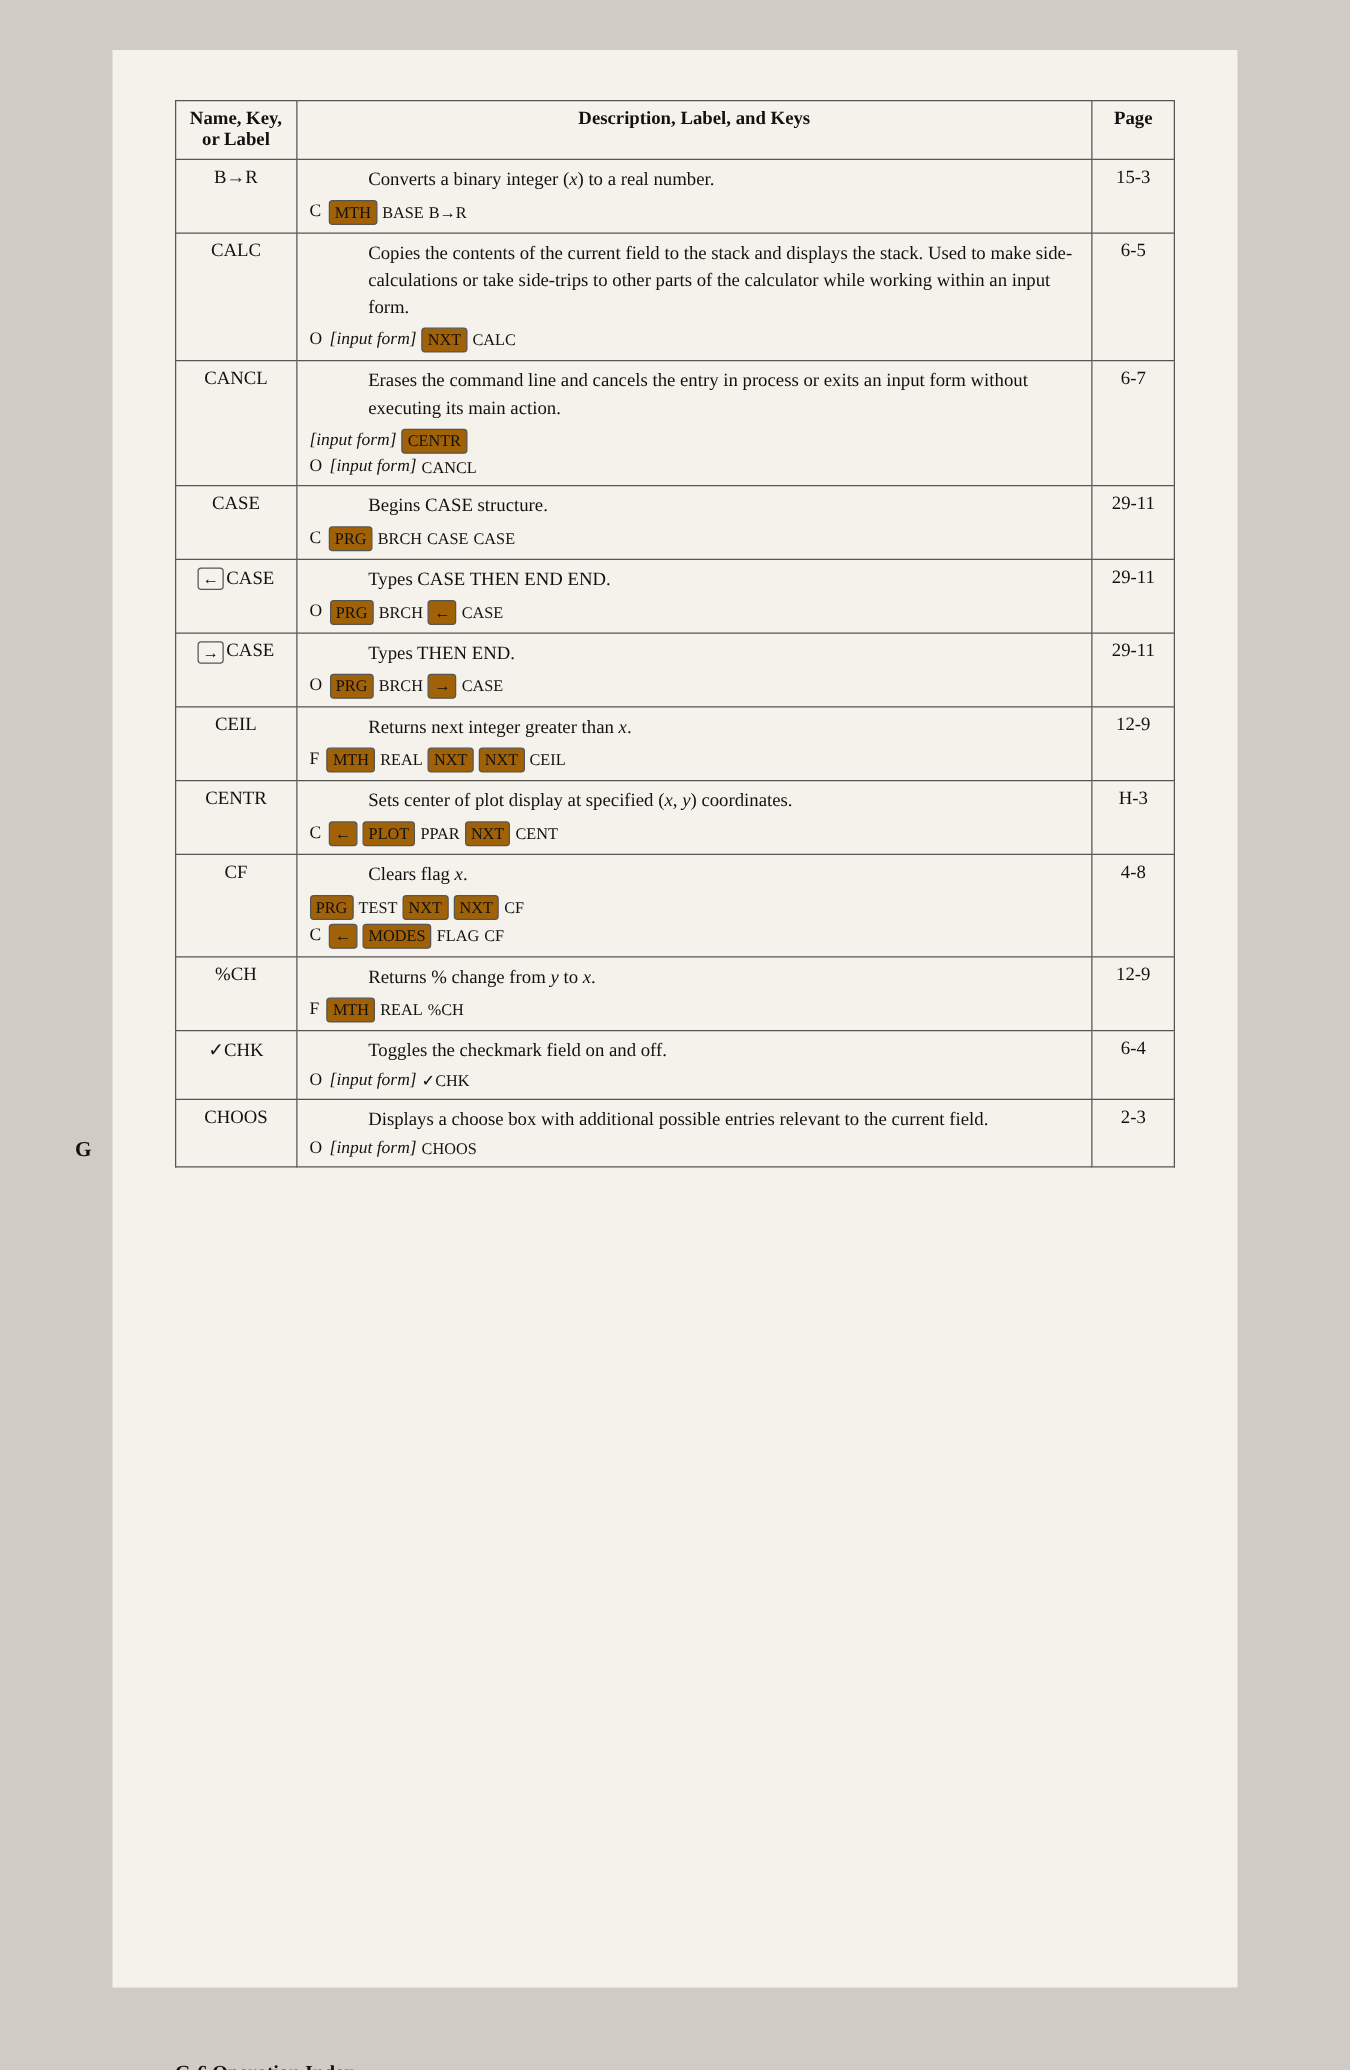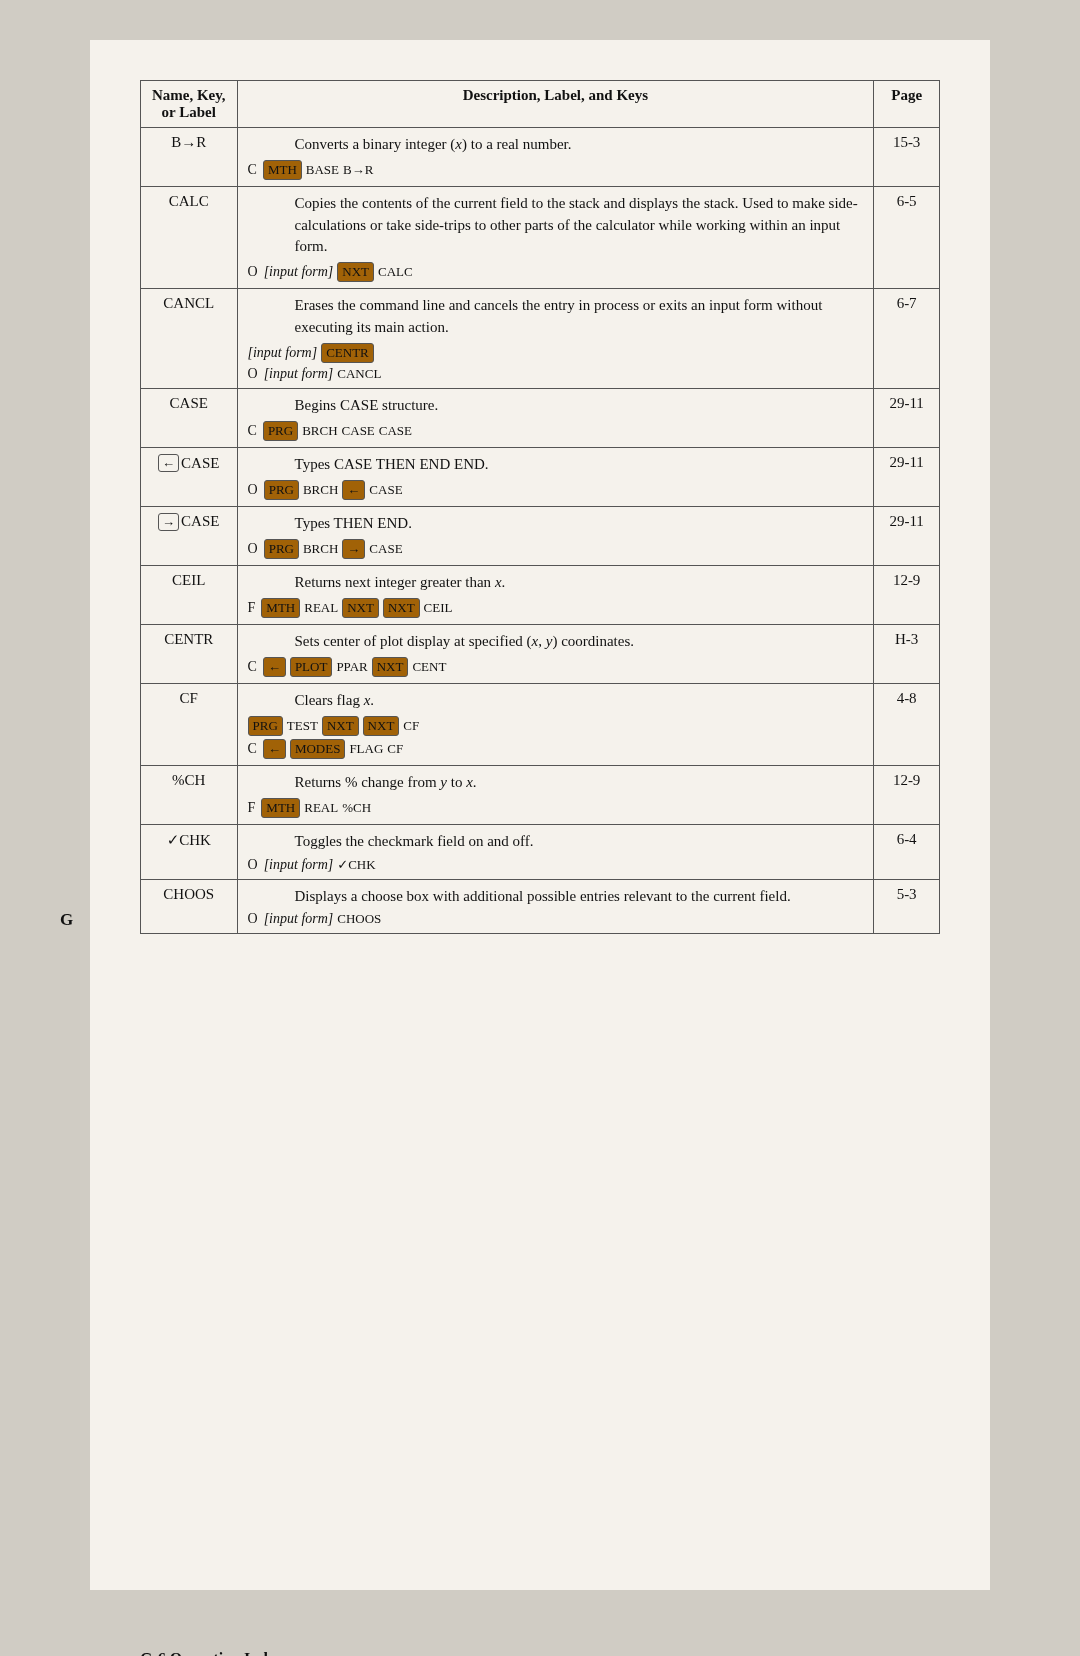--- a/index.html
+++ b/index.html
@@ -287,20 +287,20 @@
         <tr>
           <td class="col-name entry-name">CHOOS</td>
           <td class="col-desc">
             <p class="desc-text">Displays a choose box with additional possible entries relevant to the current field.</p>
             <div class="key-line">
               <span class="type-char">O</span>
               <span class="italic-bracket">[input form]</span>
               <span class="plain-key">CHOOS</span>
             </div>
           </td>
-          <td class="col-page">5-3</td>
+          <td class="col-page">2-3</td>
         </tr>
       </tbody>
   </table>
 
 </div>
 
 <div class="page-footer">G-6  Operation Index</div>
 
 </body></html>

